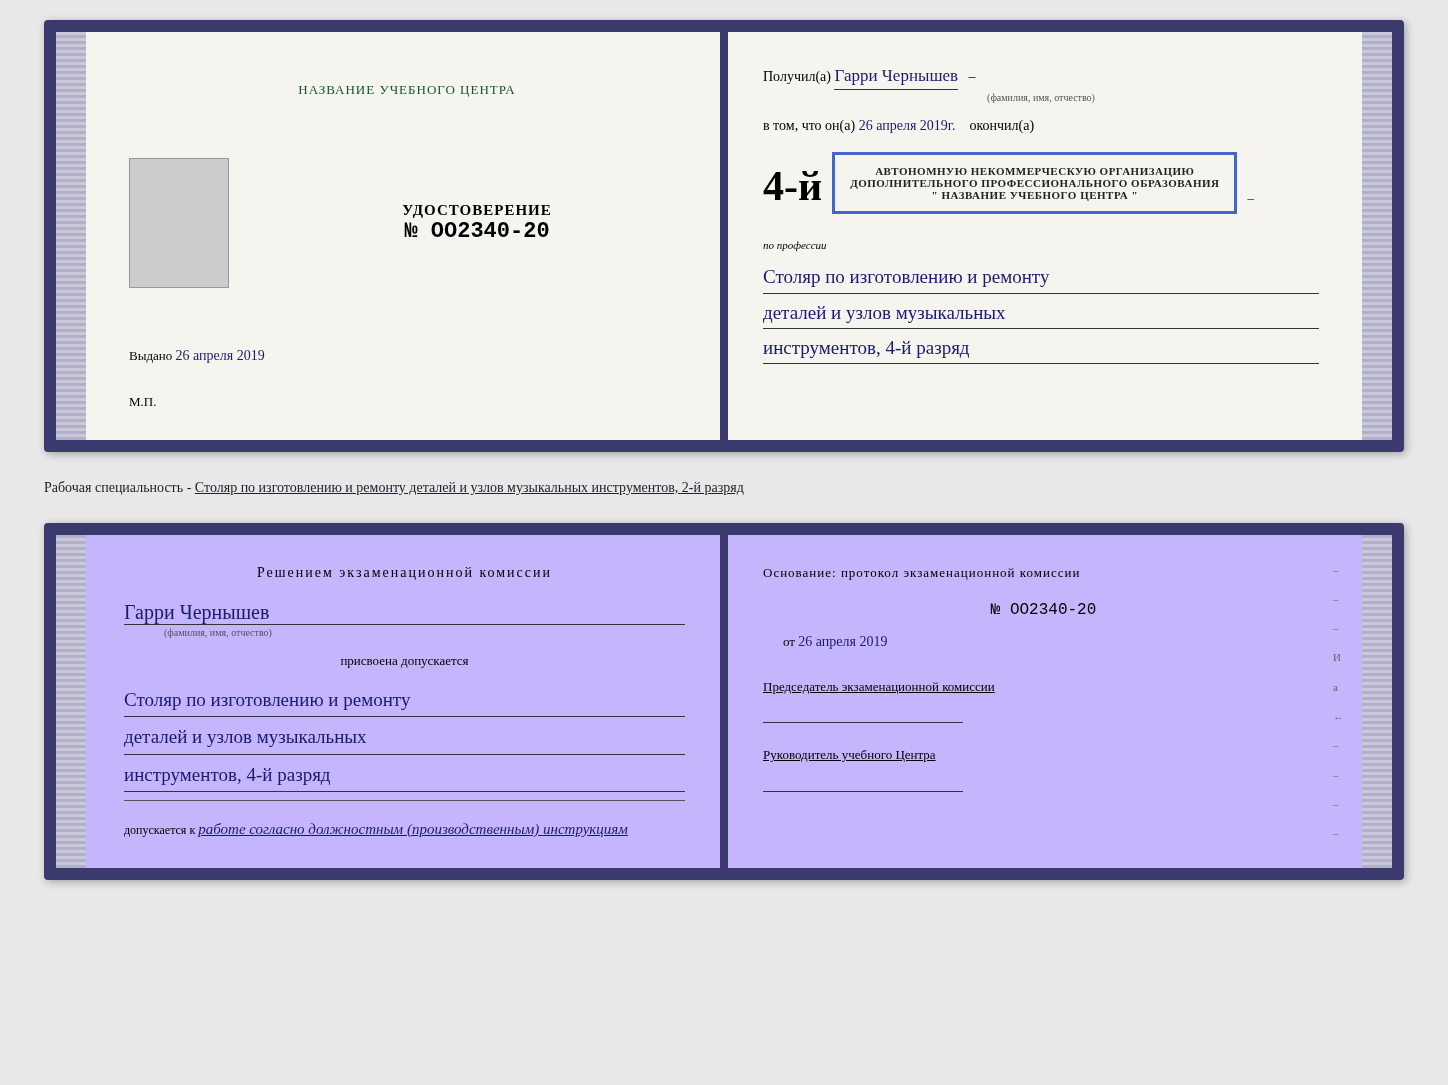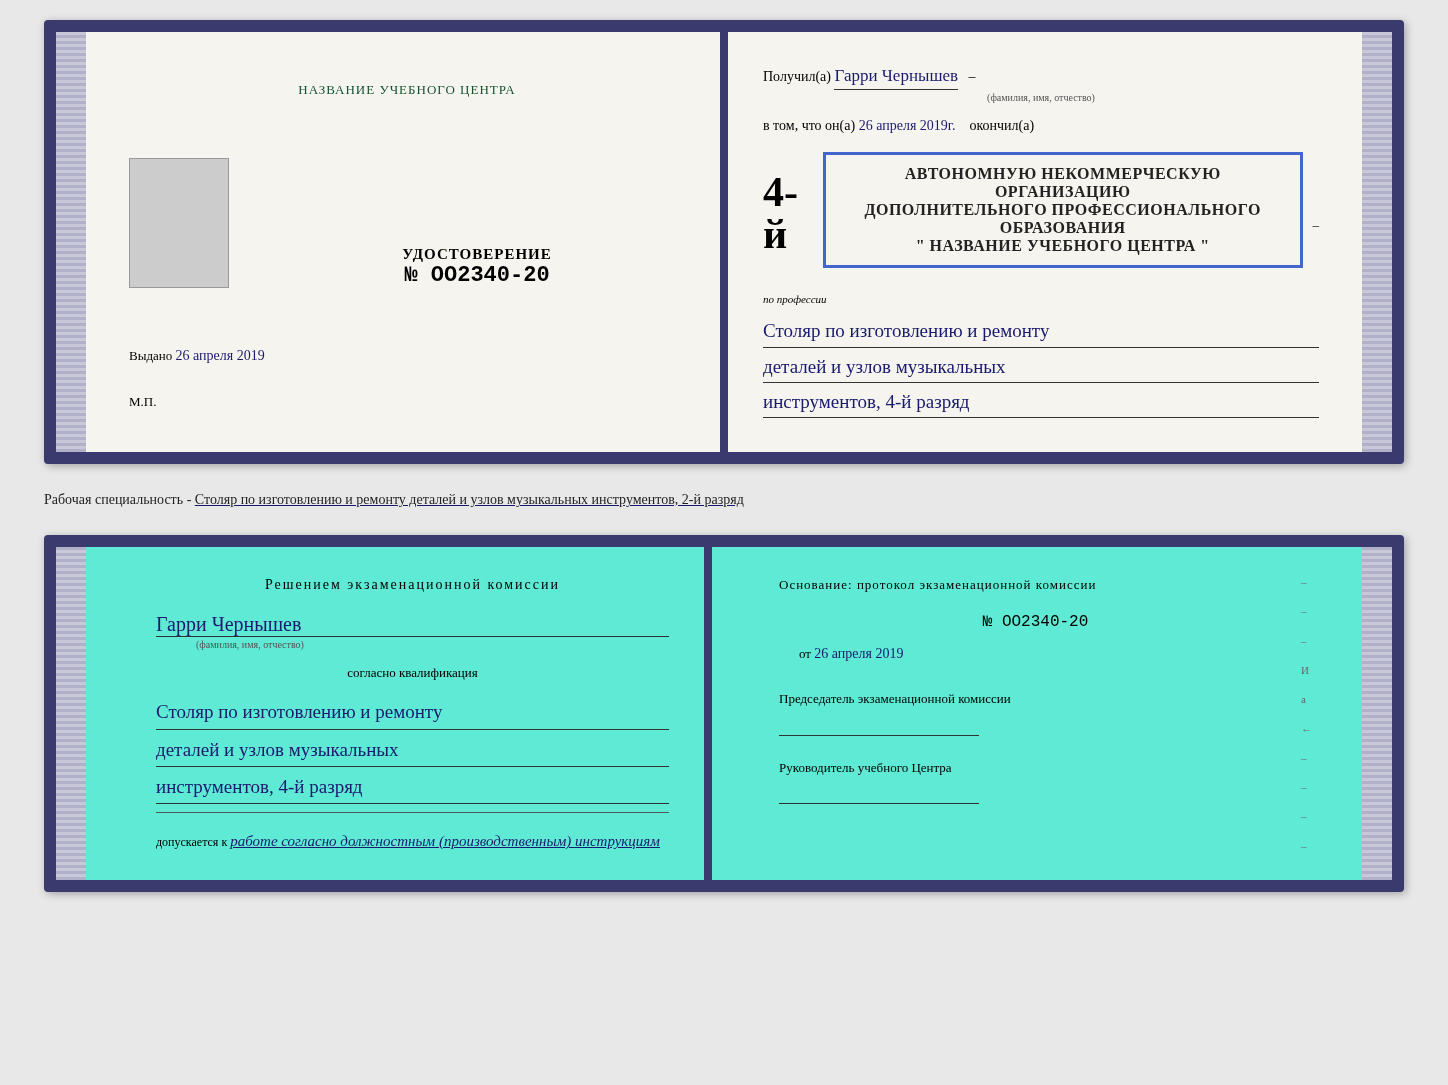--- a/index.html
+++ b/index.html
@@ -164,21 +164,21 @@
 
     .stamp-box {
       border: 3px solid #4466cc;
       display: inline-block;
       padding: 10px 15px;
       margin: 10px 0;
       position: relative;
     }
 
     .stamp-text {
-      font-size: 16px;
+      font-size: 11px;
       font-weight: bold;
       text-transform: uppercase;
       letter-spacing: 0.5px;
       text-align: center;
       color: #222;
     }
 
     .profession-text {
       font-family: 'Comic Sans MS', cursive;
       font-size: 19px;
@@ -204,24 +204,23 @@
       text-decoration: underline;
       text-decoration-color: #1a1a6e;
     }
 
     
     .second-spread {
       display: flex;
       width: 1360px;
       border: 12px solid #3a3a6e;
       border-radius: 4px;
-      background: #5eead4;
+      background: #c4b5fd;
       position: relative;
       box-shadow: 2px 2px 8px rgba(0,0,0,0.3);
-      gap: 32px;
     }
 
     .second-spread::before {
       content: '';
       position: absolute;
       left: 0; top: 0; bottom: 0;
       width: 30px;
       background: repeating-linear-gradient(
         0deg,
         #b0b0c8 0px,
@@ -318,20 +317,21 @@
     .protocol-date .hw {
       font-family: 'Comic Sans MS', cursive;
       font-size: 14px;
       color: #1a1a6e;
     }
 
     .chairman-block {
       font-size: 13px;
       margin-top: 20px;
       line-height: 1.8;
+      text-decoration: underline;
     }
 
     .signature-line {
       border-bottom: 1px solid #333;
       width: 200px;
       height: 20px;
       display: block;
       margin: 5px 0;
     }
 
@@ -352,21 +352,21 @@
     }
 
     hr.divider {
       border: none;
       border-top: 1px solid #555;
       margin: 8px 0;
     }
 
     .photo-row {
       display: flex;
-      align-items: flex-end;
+      align-items: center;
       margin-bottom: 20px;
       gap: 20px;
     }
 
     .cert-block {
       flex: 1;
       text-align: center;
     }
   </style>
 </head>
@@ -446,21 +446,21 @@
   <div class="binding-strip"></div>
 
   <div class="page2-left">
     <div class="decision-title">Решением  экзаменационной  комиссии</div>
 
     <div style="margin-bottom: 5px;">
       <span class="name-handwritten underline-text">Гарри Чернышев</span>
       <div class="subtitle-small" style="text-align:left; margin-left:40px;">(фамилия, имя, отчество)</div>
     </div>
 
-    <div class="assigned-text">согласно квалификация</div>
+    <div class="assigned-text">присвоена допускается</div>
 
     <div class="qualification-text">
       <div class="underline-block">Столяр по изготовлению и ремонту</div>
       <div class="underline-block">деталей и узлов музыкальных</div>
       <div class="underline-block">инструментов, 4-й разряд</div>
     </div>
 
     <hr class="divider">
 
     <div class="allowed-line">

